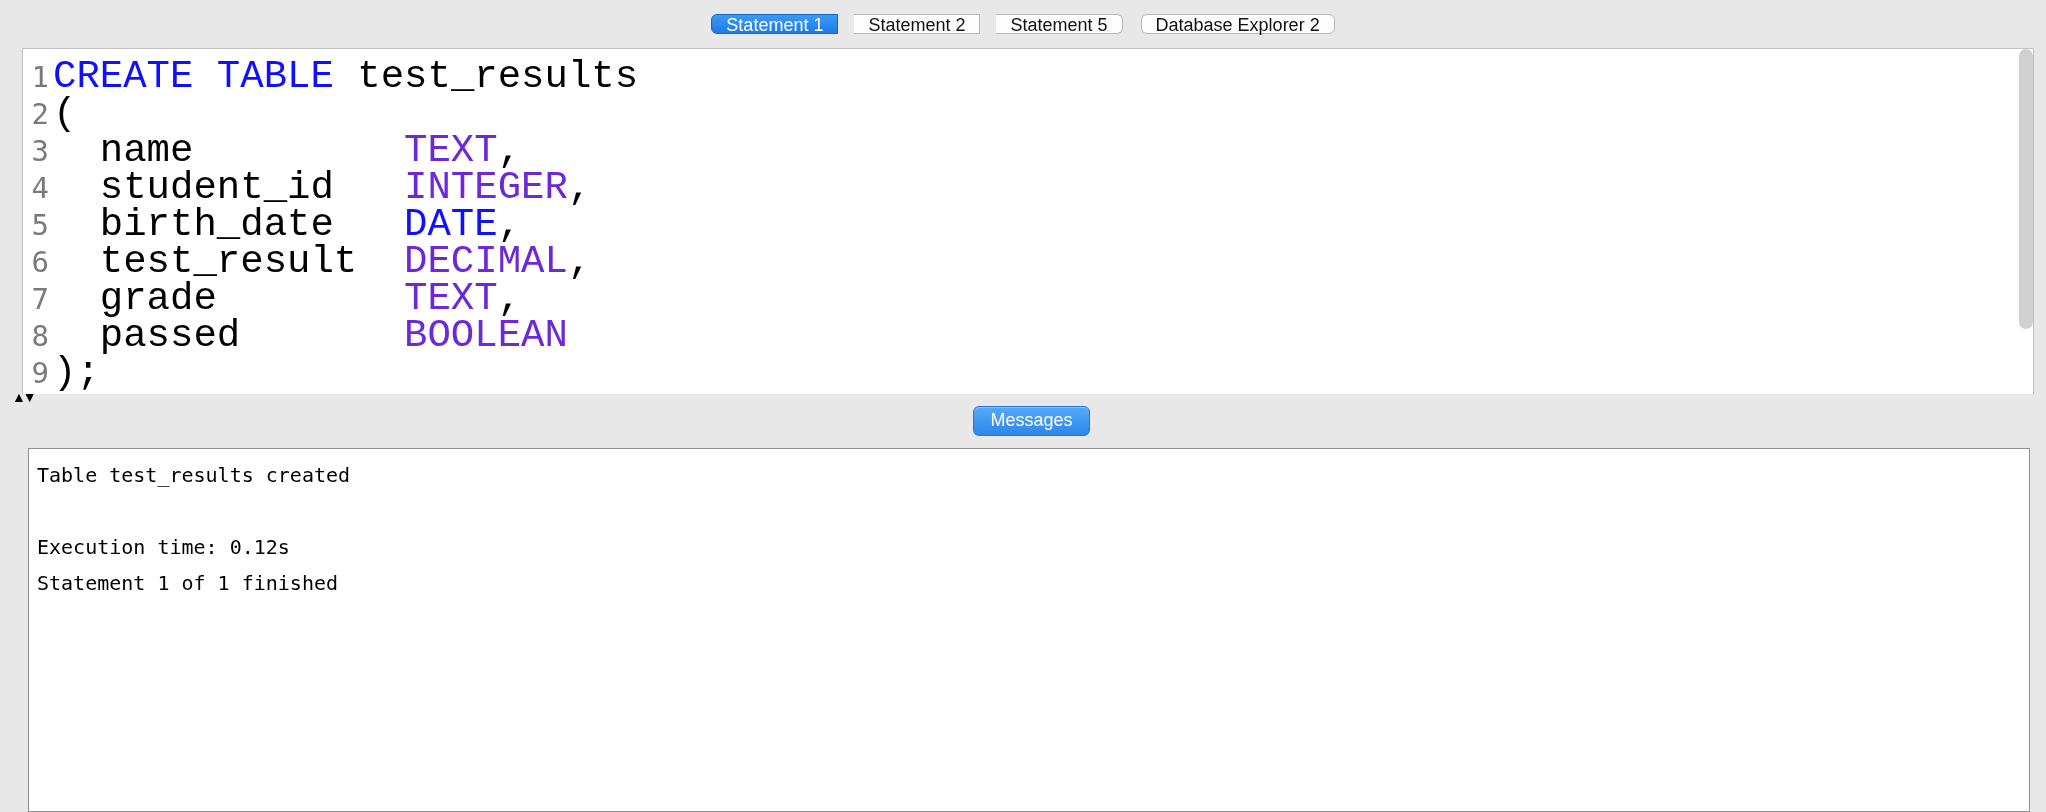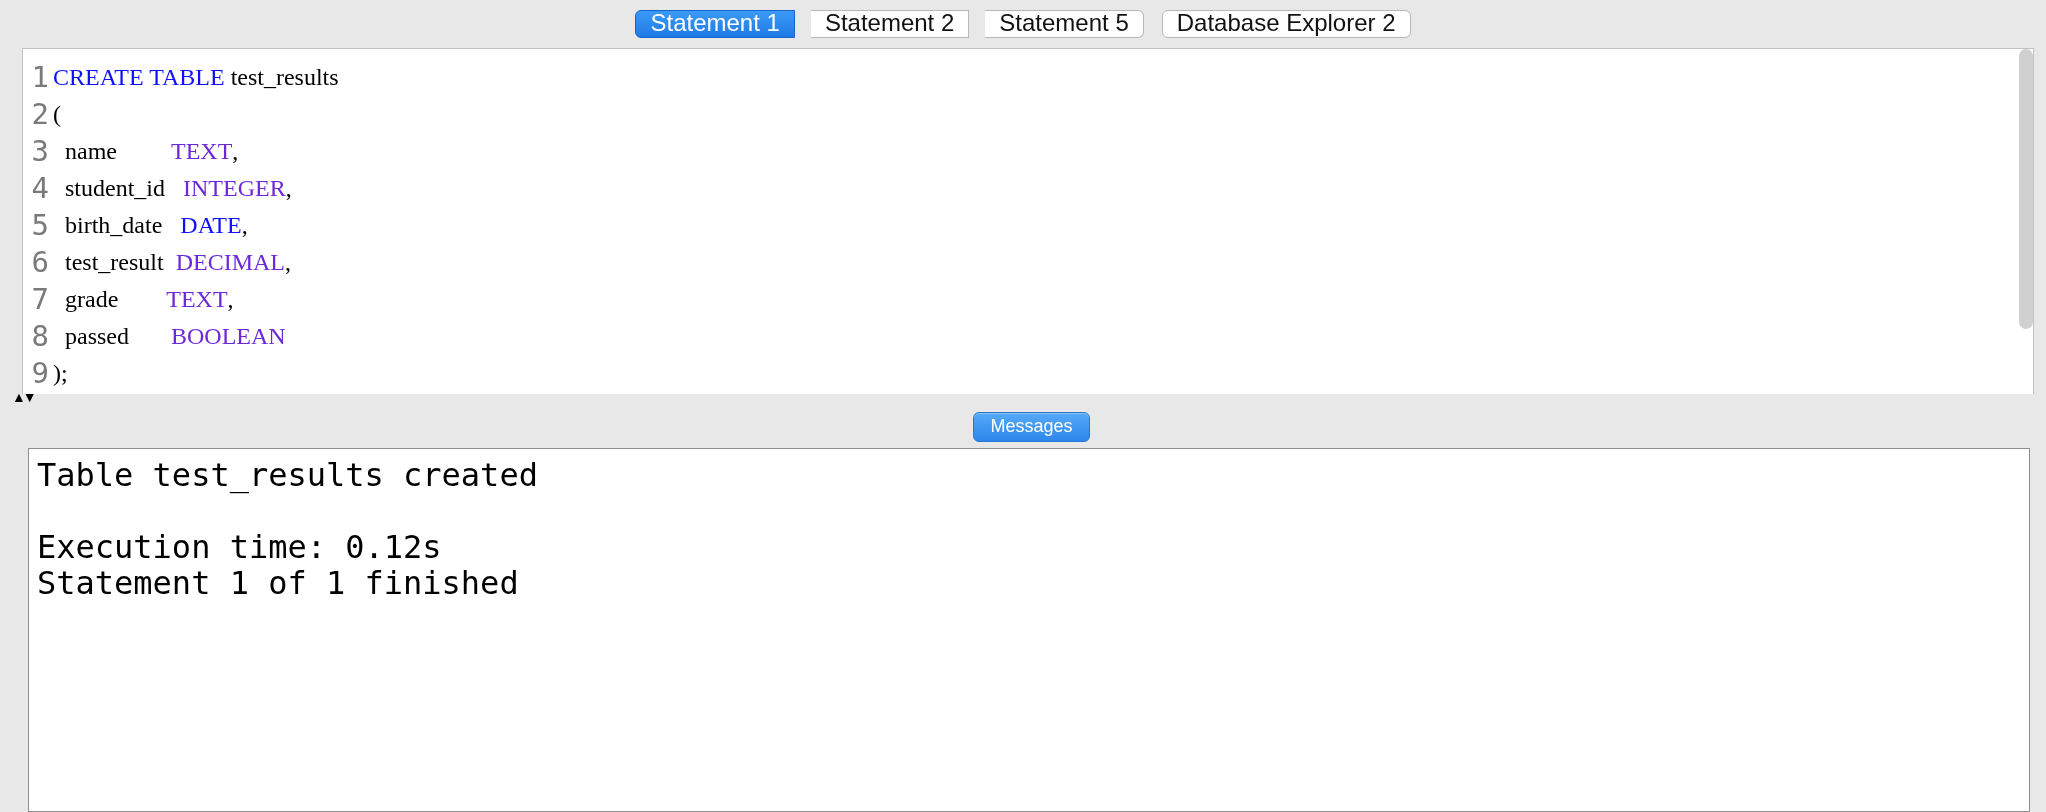--- a/index.html
+++ b/index.html
@@ -21,28 +21,28 @@
   
   .tabbar {
     height: 42px;
     display: flex;
     justify-content: center;
     align-items: center;
     padding-top: 6px;
     gap: 0;
   }
   .tab {
-    height: 28px;
+    height: 20px;
     padding: 0 14px;
     background: #fefefe;
     border: 1px solid #b8b8b8;
     border-left-width: 0;
     display: flex;
-    align-items: flex-end;
-    font-size: 24px;
+    align-items: flex-start;
+    font-size: 18px;
     color: #111;
     cursor: pointer;
     user-select: none;
     white-space: nowrap;
   }
   .tab:first-child {
     border-left-width: 1px;
     border-top-left-radius: 6px;
     border-bottom-left-radius: 6px;
   }
@@ -88,22 +88,22 @@
     font-family: "DejaVu Sans Mono", Menlo, Consolas, monospace;
     font-size: 29px;
     line-height: 37px;
     user-select: none;
     background:#fff;
   }
   .gutter div { height: 37px; }
   .code {
     flex: 1;
     padding: 10px 4px 4px 2px;
-    font-family: Liberation Serif, serif;
-    font-size: 24px;
+    font-family: Liberation Mono, monospace;
+    font-size: 39px;
     line-height: 37px;
     color: #000;
     white-space: pre;
     overflow: hidden;
   }
   .kw   { color: #1010ff; }                
   .type { color: #6d28d9; font-weight: 500; } 
 
   .editor-scrollbar {
     position: absolute;
@@ -128,21 +128,21 @@
   }
 
   
   .lowerbar {
     position: absolute;
     left: 0; right: 0;
     top: 406px;
     height: 36px;
     display:flex;
     justify-content:center;
-    align-items:flex-end;
+    align-items:flex-start;
     padding-left:17px;
   }
   .msg-tab {
     background: linear-gradient(#55aaf8, #2d86ea);
     color: #fff;
     border: 1px solid #2a76cf;
     border-radius: 6px;
     padding: 3px 16px 4px;
     font-size: 18px;
     cursor: pointer;
@@ -155,21 +155,21 @@
     position: absolute;
     left: 28px; right: 16px;
     top: 448px;
     bottom: 0;
     background: #fff;
     border: 1px solid #8e8e8e;
   }
   .output {
     padding: 8px 8px;
     font-family: "DejaVu Sans Mono", Menlo, Consolas, monospace;
-    font-size: 32px;
+    font-size: 20px;
     line-height: 36px;
     white-space: pre;
     color: #000;
   }
 </style>
 </head>
 <body>
 
 <div class="app">
 

